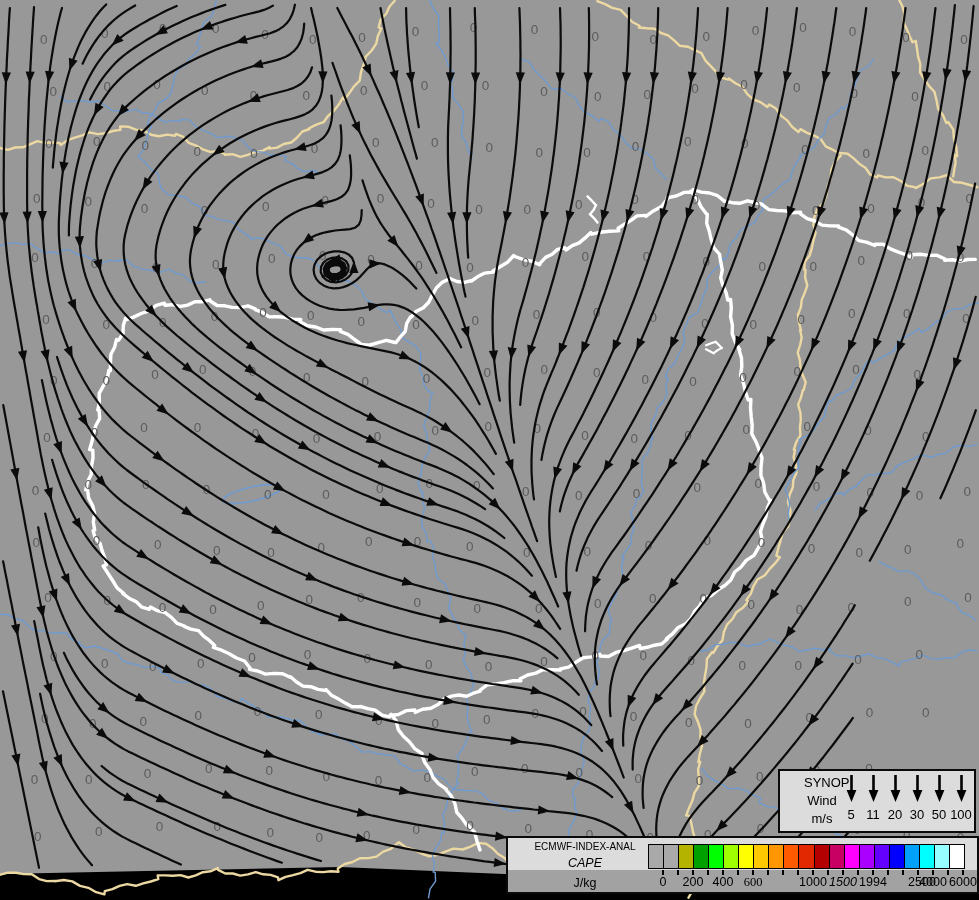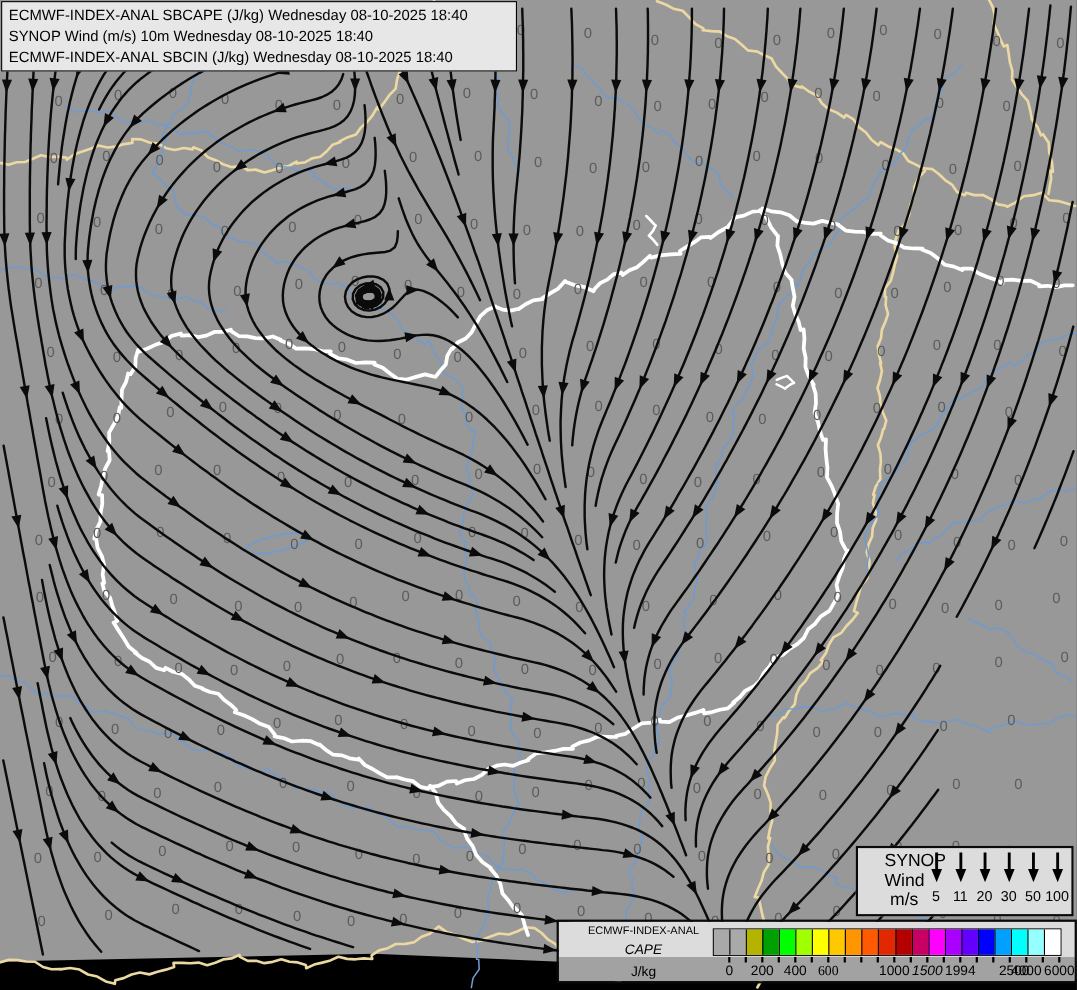--- a/index.html
+++ b/index.html
@@ -16,21 +16,21 @@
     padding:2px 6px 3px 6px; color:#000;
   }
   .title-box .tline{font-size:13.5px; line-height:19px; white-space:nowrap;}
   
   .wind-legend{
     position:absolute; left:778px; top:769px; width:198px; height:64px;
     background:#dcdcdc; border:2px solid #0a0a0a; box-sizing:border-box;
     color:#000;
   }
   .wind-left{position:absolute; left:0; top:3px; width:60px; text-align:center;}
-  .wind-left div{font-size:16px; line-height:18px;padding-left:24px;}
+  .wind-left div{font-size:13px; line-height:18px;padding-left:24px;}
   .wind-arrows{position:absolute; left:60px; top:2px; width:132px; display:flex;}
   .wind-arrows .acell{width:22px; text-align:center;}
   .wind-speeds{position:absolute; left:60px; top:36px; width:132px; display:flex;}
   .wind-speeds span{width:22px; text-align:center; font-size:13px;}
   
   .cape-legend{
     position:absolute; left:506px; top:836px; width:473px; height:58px;
     border:2px solid #0a0a0a; box-sizing:border-box;
     background:linear-gradient(#dcdcdc 0 60%, #a2a2a2 60% 100%);
     color:#000;
@@ -622,25 +622,20 @@
         <path d="M853.2,772.2 L850.1,776.1 L847.0,780.0 L843.9,783.9 L840.7,787.8 L837.5,791.6 L834.3,795.5 L831.1,799.3 L827.9,803.1 L824.7,807.0 L821.4,810.8 L818.2,814.5 L814.9,818.3 L811.6,822.1 L808.3,825.8 L805.0,829.6 L801.6,833.3 L798.3,837.0 L794.9,840.7 L791.5,844.4 L788.1,848.0 L784.7,851.7 L781.2,855.3 L777.8,858.9 L774.3,862.5 L770.8,866.1 L767.3,869.7 L763.8,873.2 L760.3,876.8 " fill="none" stroke="#0b0b0b" stroke-width="2.2" stroke-linecap="round" stroke-linejoin="round"></path>
         <polygon points="803.9555405326729,830.6791913542651 808.5052403590453,818.660030339872 815.3735624669221,824.7809903481102" fill="#0b0b0b"></polygon>
         <path d="M40.1,693.8 L41.1,698.7 L42.1,703.6 L43.2,708.5 L44.4,713.4 L45.6,718.2 L46.9,723.1 L48.3,727.9 L49.7,732.7 L51.2,737.4 L52.7,742.2 L54.3,746.9 L56.1,751.6 L57.9,756.3 L59.8,760.9 L61.7,765.5 L63.8,770.0 L66.0,774.5 L68.3,779.0 L70.8,783.3 L73.3,787.6 L76.0,791.9 L78.7,796.0 L81.7,800.1 L84.7,804.1 L87.9,807.9 L91.2,811.7 L94.6,815.3 L98.2,818.8 L101.9,822.1 L105.8,825.3 L109.7,828.4 L113.8,831.3 L118.0,834.0 L122.3,836.6 L126.7,838.9 L131.2,841.2 L135.7,843.3 L140.2,845.5 L144.7,847.7 L149.2,849.8 L153.7,852.0 L158.2,854.1 L162.8,856.2 L167.3,858.3 L171.8,860.4 L176.4,862.5 L180.9,864.6 " fill="none" stroke="#0b0b0b" stroke-width="2.2" stroke-linecap="round" stroke-linejoin="round"></path>
         <polygon points="62.34491936018143,766.864907685243 53.34777624688291,757.6882298659651 61.787255102556564,754.0255537071113" fill="#0b0b0b"></polygon>
         <path d="M853.6,826.5 L850.3,830.2 L847.0,834.0 L843.7,837.7 L840.3,841.5 L837.0,845.2 L833.6,848.9 L830.3,852.6 L826.9,856.3 L823.5,859.9 L820.1,863.6 L816.6,867.2 L813.2,870.8 L809.7,874.4 L806.3,878.1 L802.8,881.6 " fill="none" stroke="#0b0b0b" stroke-width="2.2" stroke-linecap="round" stroke-linejoin="round"></path>
         <path d="M101.6,766.0 L105.4,769.2 L109.4,772.3 L113.5,775.2 L117.6,777.9 L121.9,780.5 L126.3,782.9 L130.8,785.1 L135.3,787.3 L139.8,789.4 L144.4,791.6 L148.9,793.7 L153.4,795.8 L157.9,797.9 L162.5,800.0 L167.0,802.1 L171.6,804.2 L176.1,806.2 L180.7,808.3 L185.3,810.3 L189.8,812.3 L194.4,814.3 L199.0,816.3 L203.6,818.3 L208.2,820.2 L212.8,822.2 L217.4,824.1 L222.1,826.0 L226.7,827.9 L231.3,829.7 L236.0,831.6 L240.6,833.4 L245.3,835.2 L250.0,837.0 L254.6,838.7 L259.3,840.5 L264.0,842.2 L268.7,843.9 L273.4,845.6 L278.2,847.2 L282.9,848.9 L287.6,850.5 L292.4,852.0 L297.1,853.6 L301.9,855.1 L306.7,856.6 L311.4,858.1 L316.2,859.6 L321.0,861.0 " fill="none" stroke="#0b0b0b" stroke-width="2.2" stroke-linecap="round" stroke-linejoin="round"></path>
         <polygon points="168.38578181004826,802.7228195706091 155.56063526544992,801.9008608675239 159.39633666159918,793.5386007185224" fill="#0b0b0b"></polygon>
       </g>
   </svg>
 
-  <div class="title-box">
-    <div class="tline">ECMWF-INDEX-ANAL SBCAPE (J/kg) Wednesday 08-10-2025 18:40</div>
-    <div class="tline">SYNOP Wind (m/s) 10m Wednesday 08-10-2025 18:40</div>
-    <div class="tline">ECMWF-INDEX-ANAL SBCIN (J/kg) Wednesday 08-10-2025 18:40</div>
-  </div>
 
   <div class="wind-legend">
     <div class="wind-left">
       <div>SYNOP</div>
       <div>Wind</div>
       <div>m/s</div>
     </div>
     <div class="wind-arrows" id="wind-arrows">
         <div class="acell"><svg width="15" height="30">
             <line x1="7.5" y1="2" x2="7.5" y2="19" stroke="#000" stroke-width="2.6"></line>

